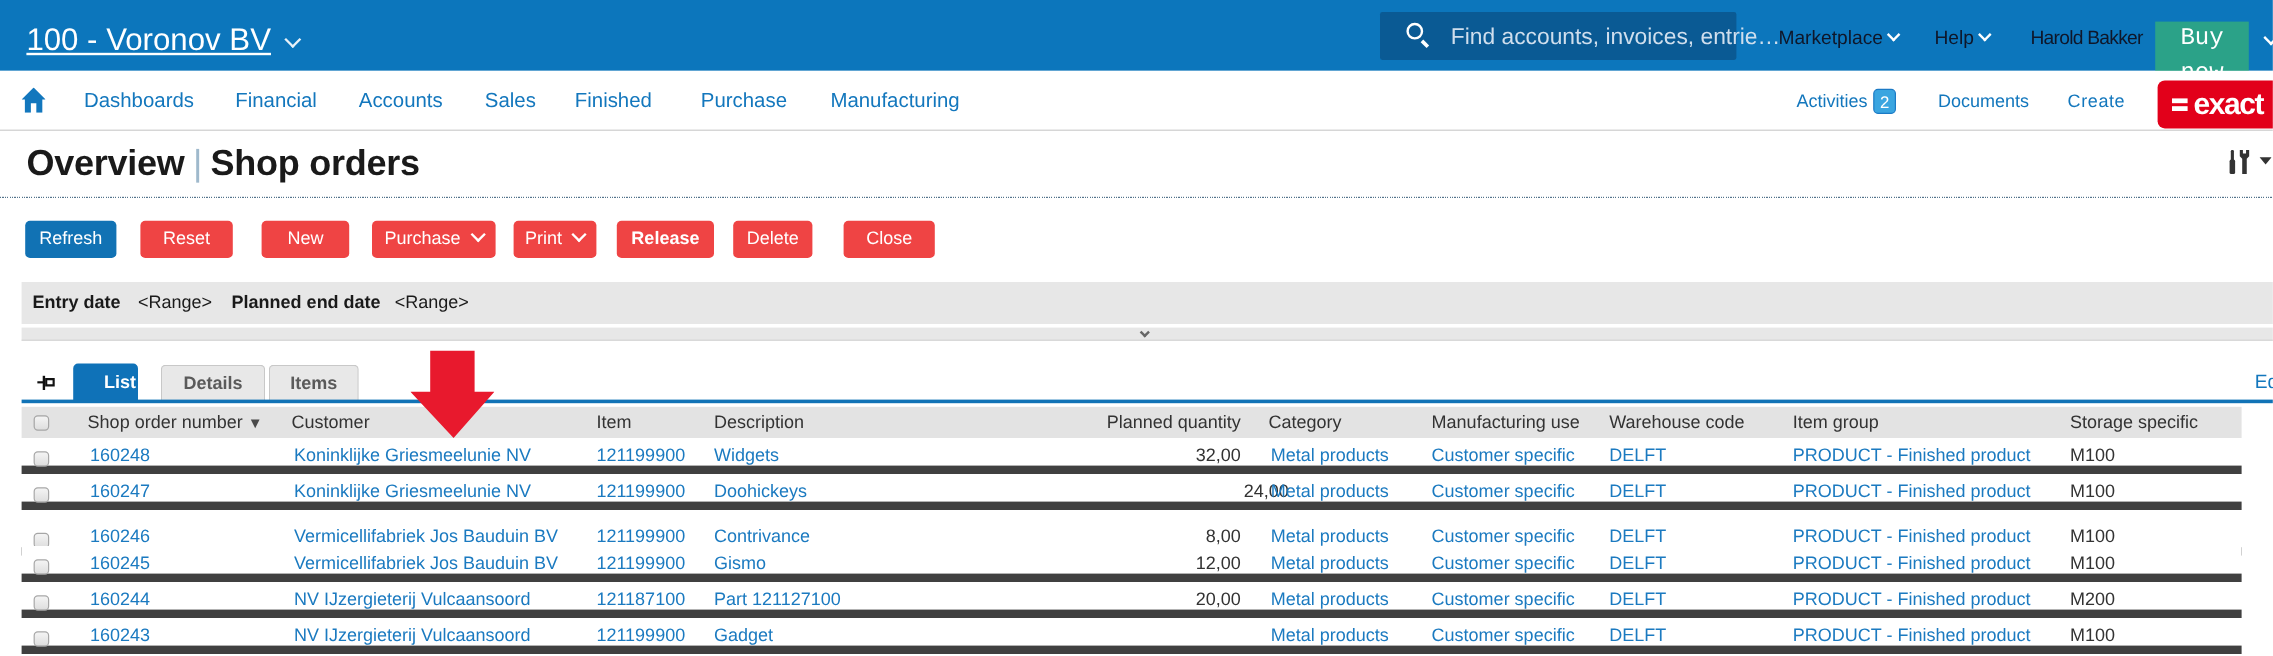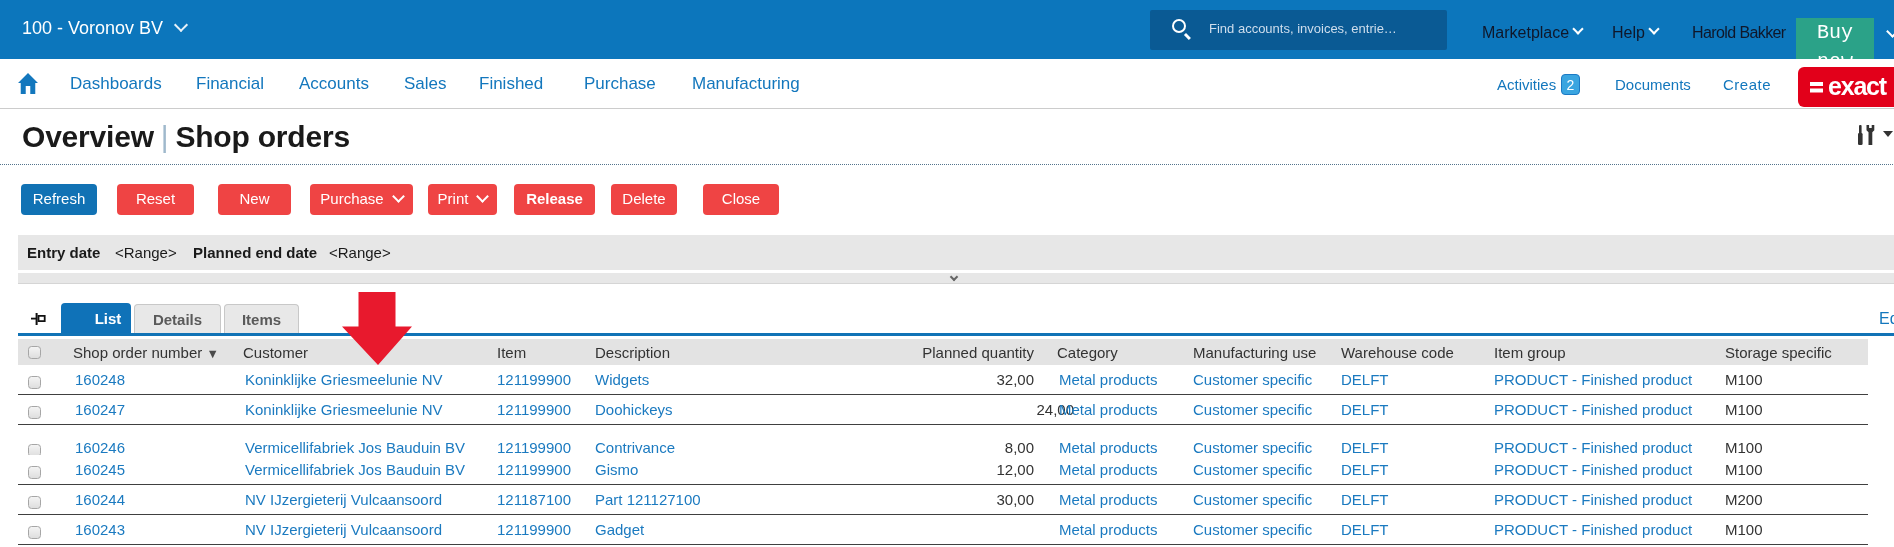--- a/index.html
+++ b/index.html
@@ -1,23 +1,23 @@
 <!DOCTYPE html>
 <html><head>
 <meta charset="utf-8">
 <style>
 * { margin:0; padding:0; box-sizing:border-box; }
 html,body { width:1894px; height:547px; overflow:hidden; background:#fff;
   font-family:"Liberation Sans", sans-serif; }
 .topbar { position:absolute; left:0; top:0; width:1894px; height:59px; background:#0c76bc; }
-.company { position:absolute; left:22px; top:18px; color:#fff; font-size:18px; white-space:nowrap; }
+.company { position:absolute; left:22px; top:18px; color:#fff; font-size:26px; white-space:nowrap;text-decoration:underline; }
 .chev { display:inline-block; width:11px; height:11px; border-right:2px solid #fff; border-bottom:2px solid #fff; transform:rotate(45deg); }
 .company .chev { width:10px; height:10px; border-color:#e8f1f8; margin-left:13px; vertical-align:4px; }
 .searchbox { position:absolute; left:1150px; top:10px; width:297px; height:40px; background:#0a5a94; border-radius:2px; }
-.searchbox .ph { position:absolute; left:59px; top:11px; color:#cfdeed; font-size:13px; white-space:nowrap; }
+.searchbox .ph { position:absolute; left:59px; top:11px; color:#cfdeed; font-size:19px; white-space:nowrap; }
 .mag { position:absolute; left:22px; top:9px; width:14px; height:14px; border:2px solid #fff; border-radius:50%; }
 .mag:after { content:""; position:absolute; left:12px; top:12px; width:7px; height:3px; background:#fff; transform:rotate(45deg); transform-origin:0 0; }
 .topitem { position:absolute; top:24px; color:#0f172a; font-size:16px; white-space:nowrap; }
 .topitem .chev { position:absolute; width:8px; height:8px; left:calc(100% + 5px); top:1px; }
 .buynow { position:absolute; left:1796px; top:18px; width:78px; height:47px; background:#2ba288; color:#fff; font-size:20px; text-align:center; line-height:29px;font-family:Liberation Mono, monospace; }
 .topchev { position:absolute; left:1888px; top:27px; width:9px; height:9px; border-right:2px solid #fff; border-bottom:2px solid #fff; transform:rotate(45deg); }
 
 .navbar { position:absolute; left:0; top:59px; width:1894px; height:50px; background:#fff; border-bottom:1px solid #cccccc; }
 .navbar a { position:absolute; top:15px; color:#1377bd; font-size:17px; text-decoration:none; white-space:nowrap; }
 .home { position:absolute; left:18px; top:73px; }
@@ -39,21 +39,21 @@
 .strip .vchev { position:absolute; left:933px; top:1px; width:6px; height:6px; border-right:2px solid #666; border-bottom:2px solid #666; transform:rotate(45deg); }
 
 .tab { position:absolute; top:303px; height:31px; font-size:15px; font-weight:bold; text-align:center; border-radius:4px 4px 0 0; }
 .tab.active { background:#0f72b8; color:#fff; line-height:31px; }
 .tab.gray { background:#e8e8e8; color:#5a5a5a; border:1px solid #c8c8c8; border-bottom:none; line-height:29px; top:304px; height:30px; }
 .blueline { position:absolute; left:18px; top:333.4px; width:1876px; height:3.1px; background:#1173b6; }
 .editlink { position:absolute; left:1879px; top:310px; color:#1377bd; font-size:16px; white-space:nowrap; }
 
 .thead { position:absolute; left:18px; top:339px; width:1850px; height:26px; background:#e3e3e3; }
 .thead div { position:absolute; top:5px; font-size:15px; color:#333; }
-.row { position:absolute; left:18px; width:1850px; height:30px; border-bottom:1px solid #404040; background:#fff; }
+.row { position:absolute; left:18px; width:1850px; height:30px; border-bottom:7px solid #404040; background:#fff; }
 .row div { position:absolute; top:6px; font-size:15px; color:#1b7ac0; }
 .row div.dark { color:#333; }
 .cb { position:absolute; left:10px; width:13px; height:13px; background:linear-gradient(#f4f4f4,#dedede); border:1px solid #a6a6a6; border-radius:3.5px; }
 .arrow { position:absolute; z-index:10; }
 </style>
 </head>
 <body>
 <div class="topbar">
   <div class="company">100 - Voronov BV<span class="chev"></span></div>
   <div class="searchbox">
@@ -120,21 +120,21 @@
     <div class="vchev"></div>
   </div>
 
 <svg class="arrow" style="left:31px; top:313px;" width="15" height="13" viewBox="0 0 15 13">
     <g fill="#111">
       <rect x="0" y="4.7" width="5" height="1.8"></rect>
       <rect x="4.6" y="0" width="2" height="12"></rect>
       <path d="M6.6 2 h8 v7 h-8 Z M8.4 3.8 v3.4 h4.4 V3.8 Z" fill-rule="evenodd"></path>
     </g>
   </svg>
-<div class="tab active" style="left:61px; width:70px;padding-left:24px;">List</div>
+<div class="tab active" style="left:61px; width:54px;padding-left:24px;">List</div>
 <div class="tab gray" style="left:134px; width:87px;">Details</div>
 <div class="tab gray" style="left:224px; width:75px;">Items</div>
 <div class="blueline"></div>
 <div class="editlink">Edit columns</div>
 
 <div class="thead">
   <div class="cb" style="top:7px;"></div>
   <div style="left:55px;">Shop order number <span style="font-size:12.5px;color:#4a4a4a;">▼</span></div>
   <div style="left:225px;">Customer</div>
   <div style="left:479px;">Item</div>
@@ -198,21 +198,21 @@
     <div style="left:1323px;">DELFT</div>
     <div style="left:1476px;">PRODUCT - Finished product</div>
     <div class="dark" style="left:1707px;">M100</div>
   </div>
 <div class="row" style="top:485px;">
     <div class="cb" style="top:11px;"></div>
     <div style="left:57px;">160244</div>
     <div style="left:227px;">NV IJzergieterij Vulcaansoord</div>
     <div style="left:479px;">121187100</div>
     <div style="left:577px;">Part 121127100</div>
-    <div class="dark" style="left:700px; width:316px; text-align:right;">30,00</div>
+    <div class="dark" style="left:700px; width:316px; text-align:right;">20,00</div>
     <div style="left:1041px;">Metal products</div>
     <div style="left:1175px;">Customer specific</div>
     <div style="left:1323px;">DELFT</div>
     <div style="left:1476px;">PRODUCT - Finished product</div>
     <div class="dark" style="left:1707px;">M200</div>
   </div>
 <div class="row" style="top:515px;">
     <div class="cb" style="top:11px;"></div>
     <div style="left:57px;">160243</div>
     <div style="left:227px;">NV IJzergieterij Vulcaansoord</div>

